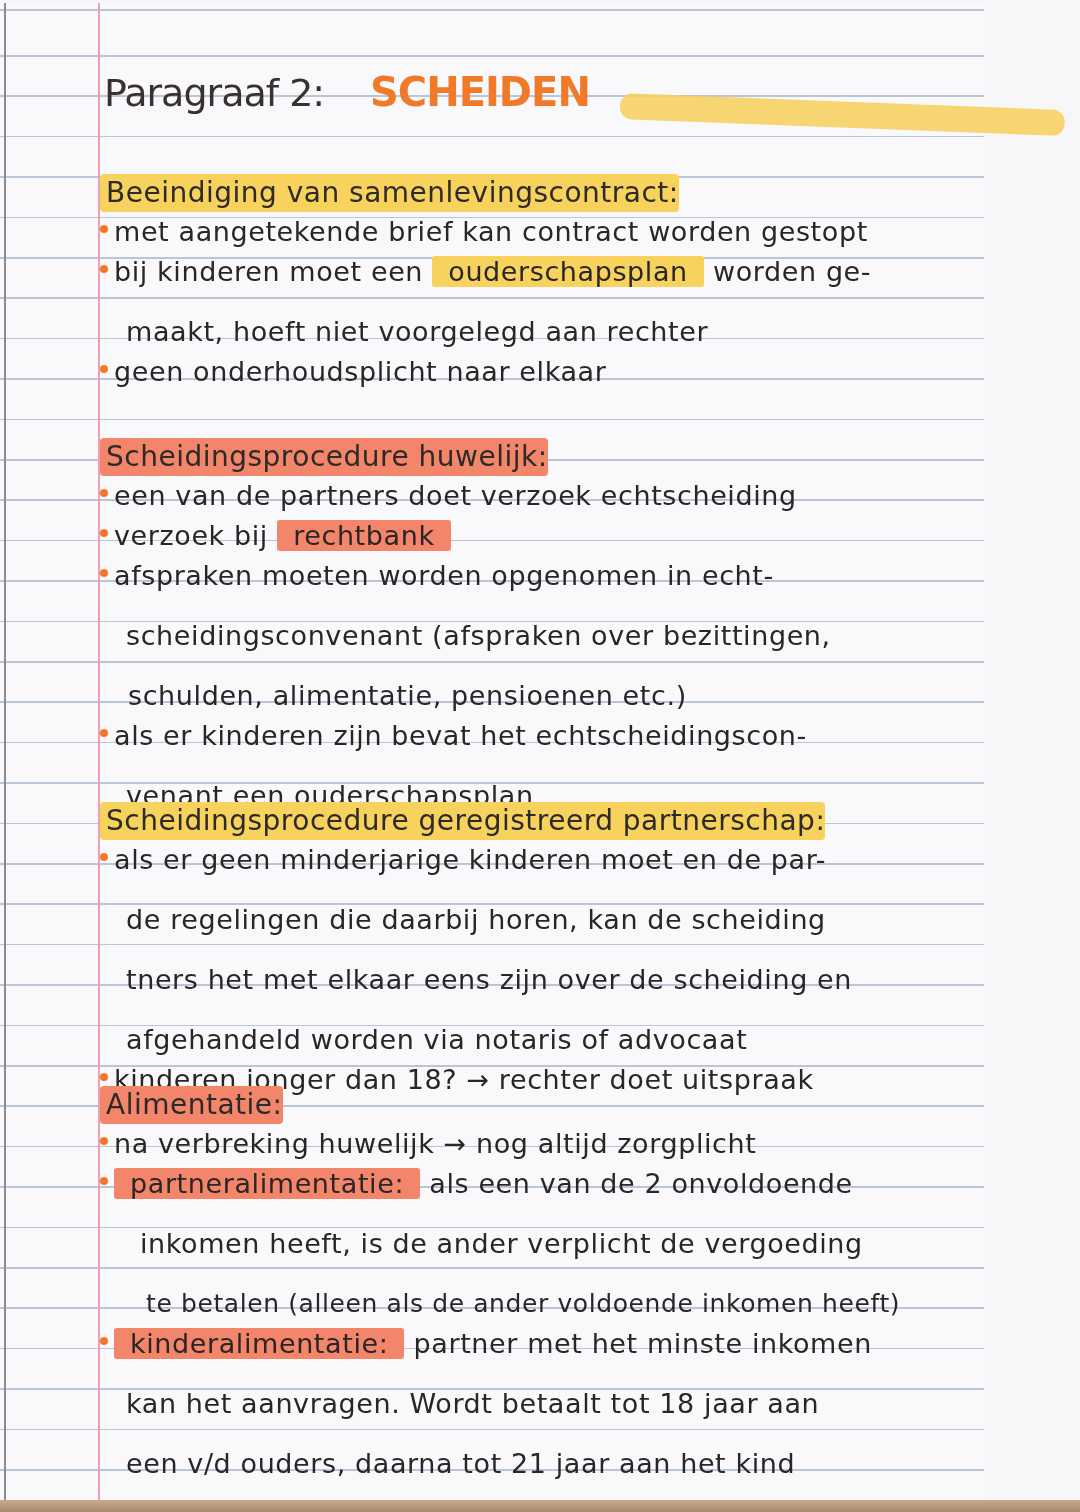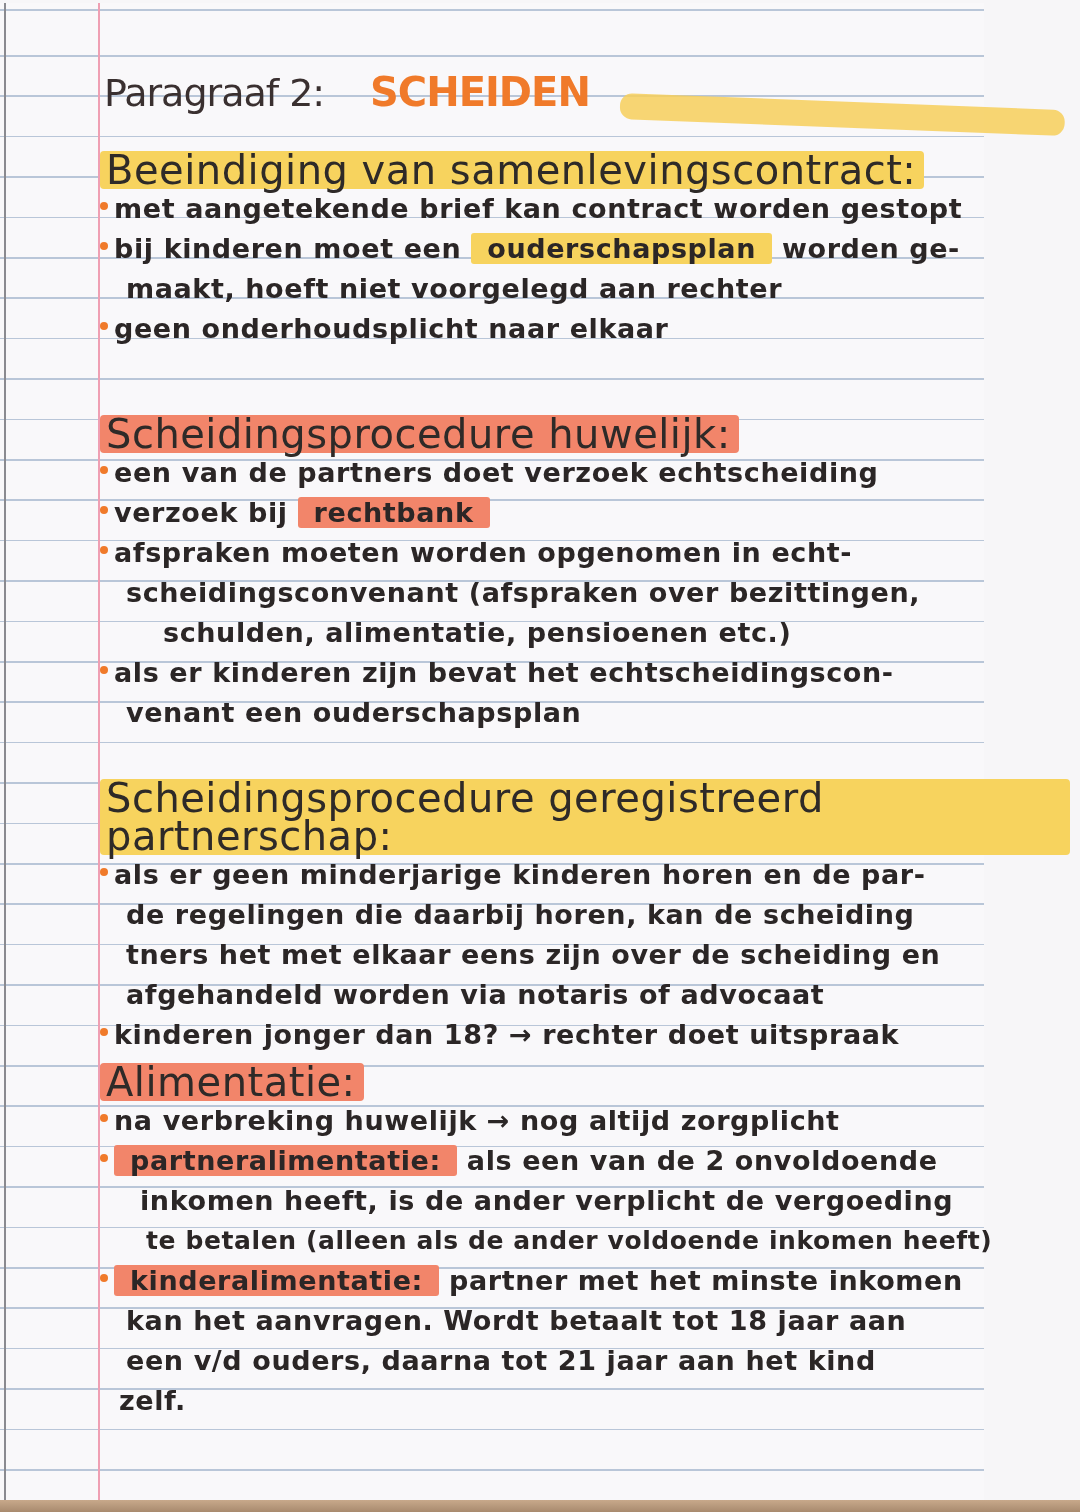--- a/index.html
+++ b/index.html
@@ -35,34 +35,34 @@
     position: absolute; left: 270px; top: 6px;
     font-size: 40px; font-weight: bold; color: #f07a2a; letter-spacing: -1px;
   }
   .title-hl {
     position: absolute; left: 520px; top: 30px; width: 445px; height: 26px;
     background: #f7cf5a; border-radius: 12px; opacity: .85;
     transform: rotate(2.2deg); transform-origin: left center;
   }
   .section { position: absolute; left: 0; width: 970px; }
   .heading {
-    display: inline-block; font-size: 40px; line-height: 38px; padding: 0 8px 0 6px;
-    color: #2e2a28; letter-spacing: .5px;
+    display: inline-block; font-size: 28px; line-height: 38px; padding: 0 0 0 6px;
+    color: #2e2a28; letter-spacing: .5px; margin-top: 23px;
   }
   .hl-yellow { background: #f7d35e; border-radius: 4px; }
   .hl-red { background: #f2856a; border-radius: 4px; }
   .line {
     font-size: 27px; line-height: 40px; height: 40px; white-space: nowrap;
-    letter-spacing: .6px; color: #2b2626; position: relative; font-weight: bold;
+    letter-spacing: .6px; color: #2b2626; position: relative;
   }
   .bullet {
     display: inline-block; width: 8px; height: 8px; border-radius: 50%;
     background: #f07a2a; margin-right: 6px; vertical-align: 8px;
   }
-  .indent { padding-left: 26px; }
+  .indent { padding-left: 26px; margin-top: 20px; }
   .mark { padding: 0 16px; border-radius: 3px; }
 </style>
 </head>
 <body>
 
 <div class="page">
   <div class="edge-line"></div>
   <div class="margin-line"></div>
 
   <div class="content">
@@ -79,28 +79,28 @@
       <div class="line indent"><span>maakt, hoeft niet voorgelegd aan rechter</span></div>
       <div class="line"><span class="bullet"></span><span>geen onderhoudsplicht naar elkaar</span></div>
     </div>
 
     <div class="section" style="top:352px">
       <div><span class="heading hl-red">Scheidingsprocedure huwelijk:</span></div>
       <div class="line"><span class="bullet"></span><span>een van de partners doet verzoek echtscheiding</span></div>
       <div class="line"><span class="bullet"></span><span>verzoek bij </span><span class="mark hl-red">rechtbank</span><span></span></div>
       <div class="line"><span class="bullet"></span><span>afspraken moeten worden opgenomen in echt-</span></div>
       <div class="line indent"><span>scheidingsconvenant (afspraken over bezittingen,</span></div>
-      <div class="line indent" style="padding-left:63px"><span>schulden, alimentatie, pensioenen etc.)</span></div>
+      <div class="line indent" style="padding-left:28px"><span>schulden, alimentatie, pensioenen etc.)</span></div>
       <div class="line"><span class="bullet"></span><span>als er kinderen zijn bevat het echtscheidingscon-</span></div>
       <div class="line indent"><span>venant een ouderschapsplan</span></div>
     </div>
 
     <div class="section" style="top:716px">
       <div><span class="heading hl-yellow">Scheidingsprocedure geregistreerd partnerschap:</span></div>
-      <div class="line"><span class="bullet"></span><span>als er geen minderjarige kinderen horen en de par-</span></div>
+      <div class="line"><span class="bullet"></span><span>als er geen minderjarige kinderen moet en de par-</span></div>
       <div class="line indent"><span>de regelingen die daarbij horen, kan de scheiding</span></div>
       <div class="line indent"><span>tners het met elkaar eens zijn over de scheiding en</span></div>
       <div class="line indent"><span>afgehandeld worden via notaris of advocaat</span></div>
       <div class="line"><span class="bullet"></span><span>kinderen jonger dan 18? → rechter doet uitspraak</span></div>
     </div>
 
     <div class="section" style="top:1000px">
       <div><span class="heading hl-red">Alimentatie:</span></div>
       <div class="line"><span class="bullet"></span><span>na verbreking huwelijk → nog altijd zorgplicht</span></div>
       <div class="line"><span class="bullet"></span><span></span><span class="mark hl-red">partneralimentatie:</span><span> als een van de 2 onvoldoende</span></div>

